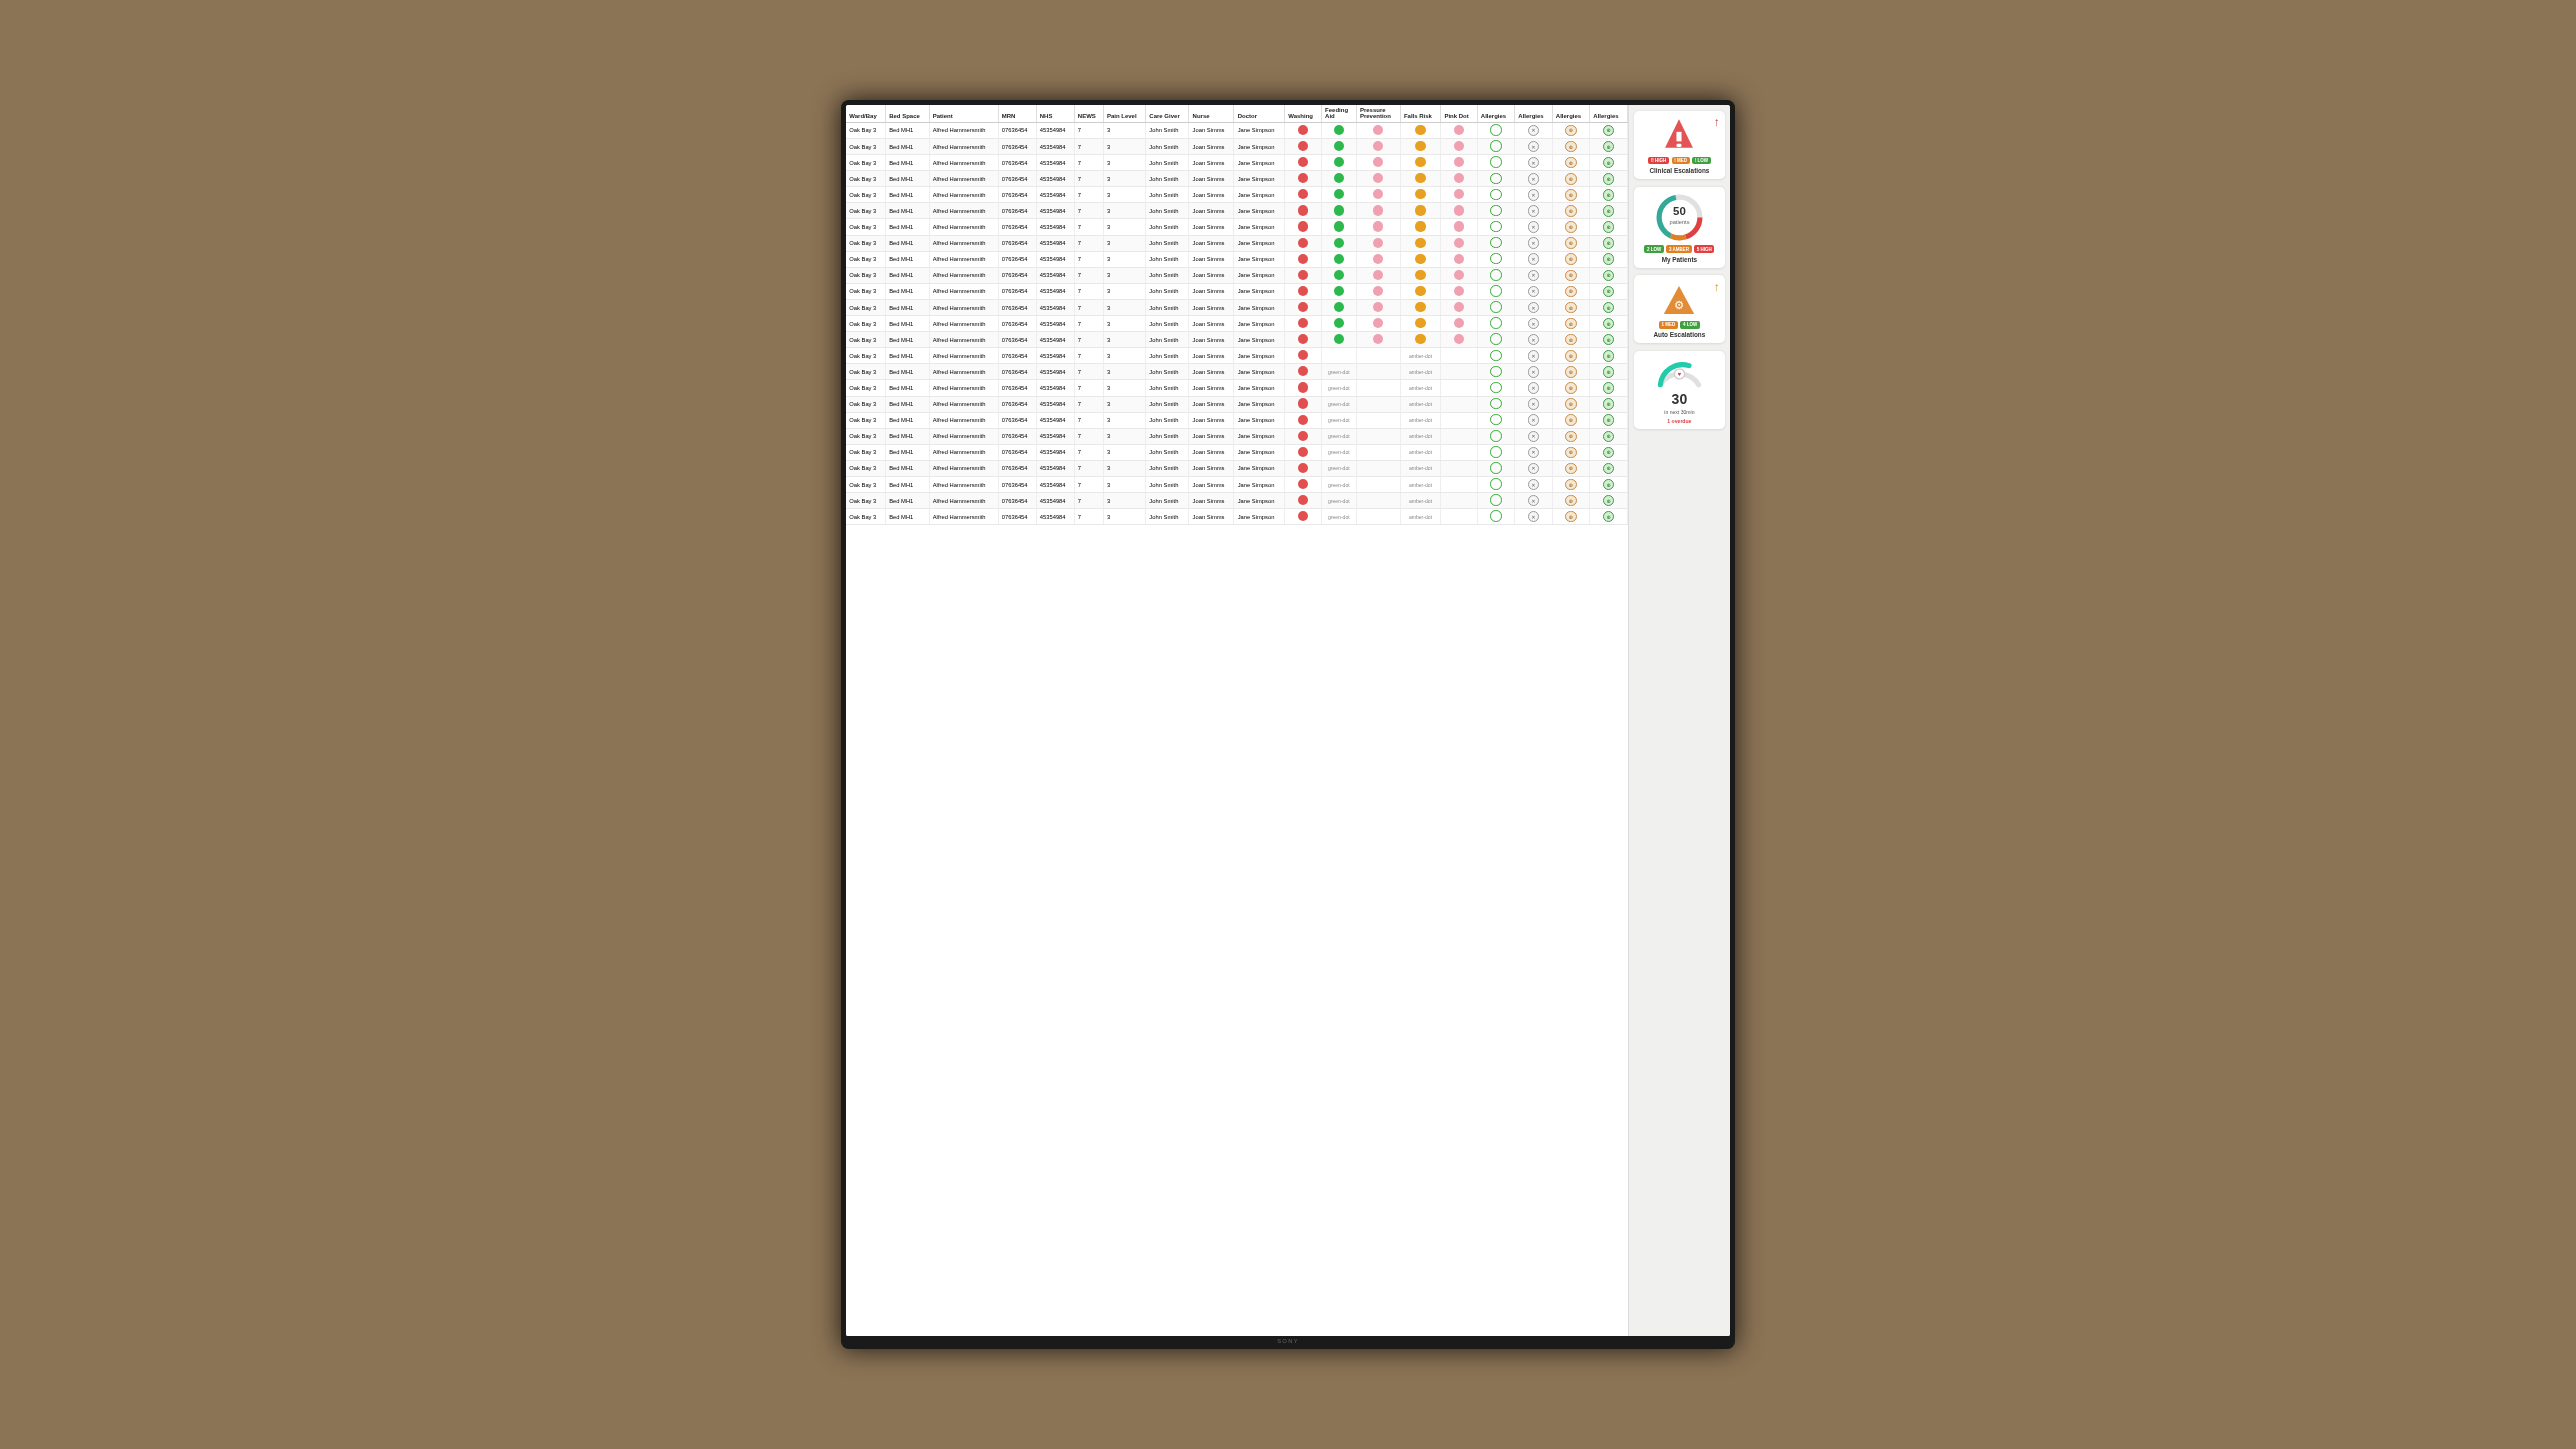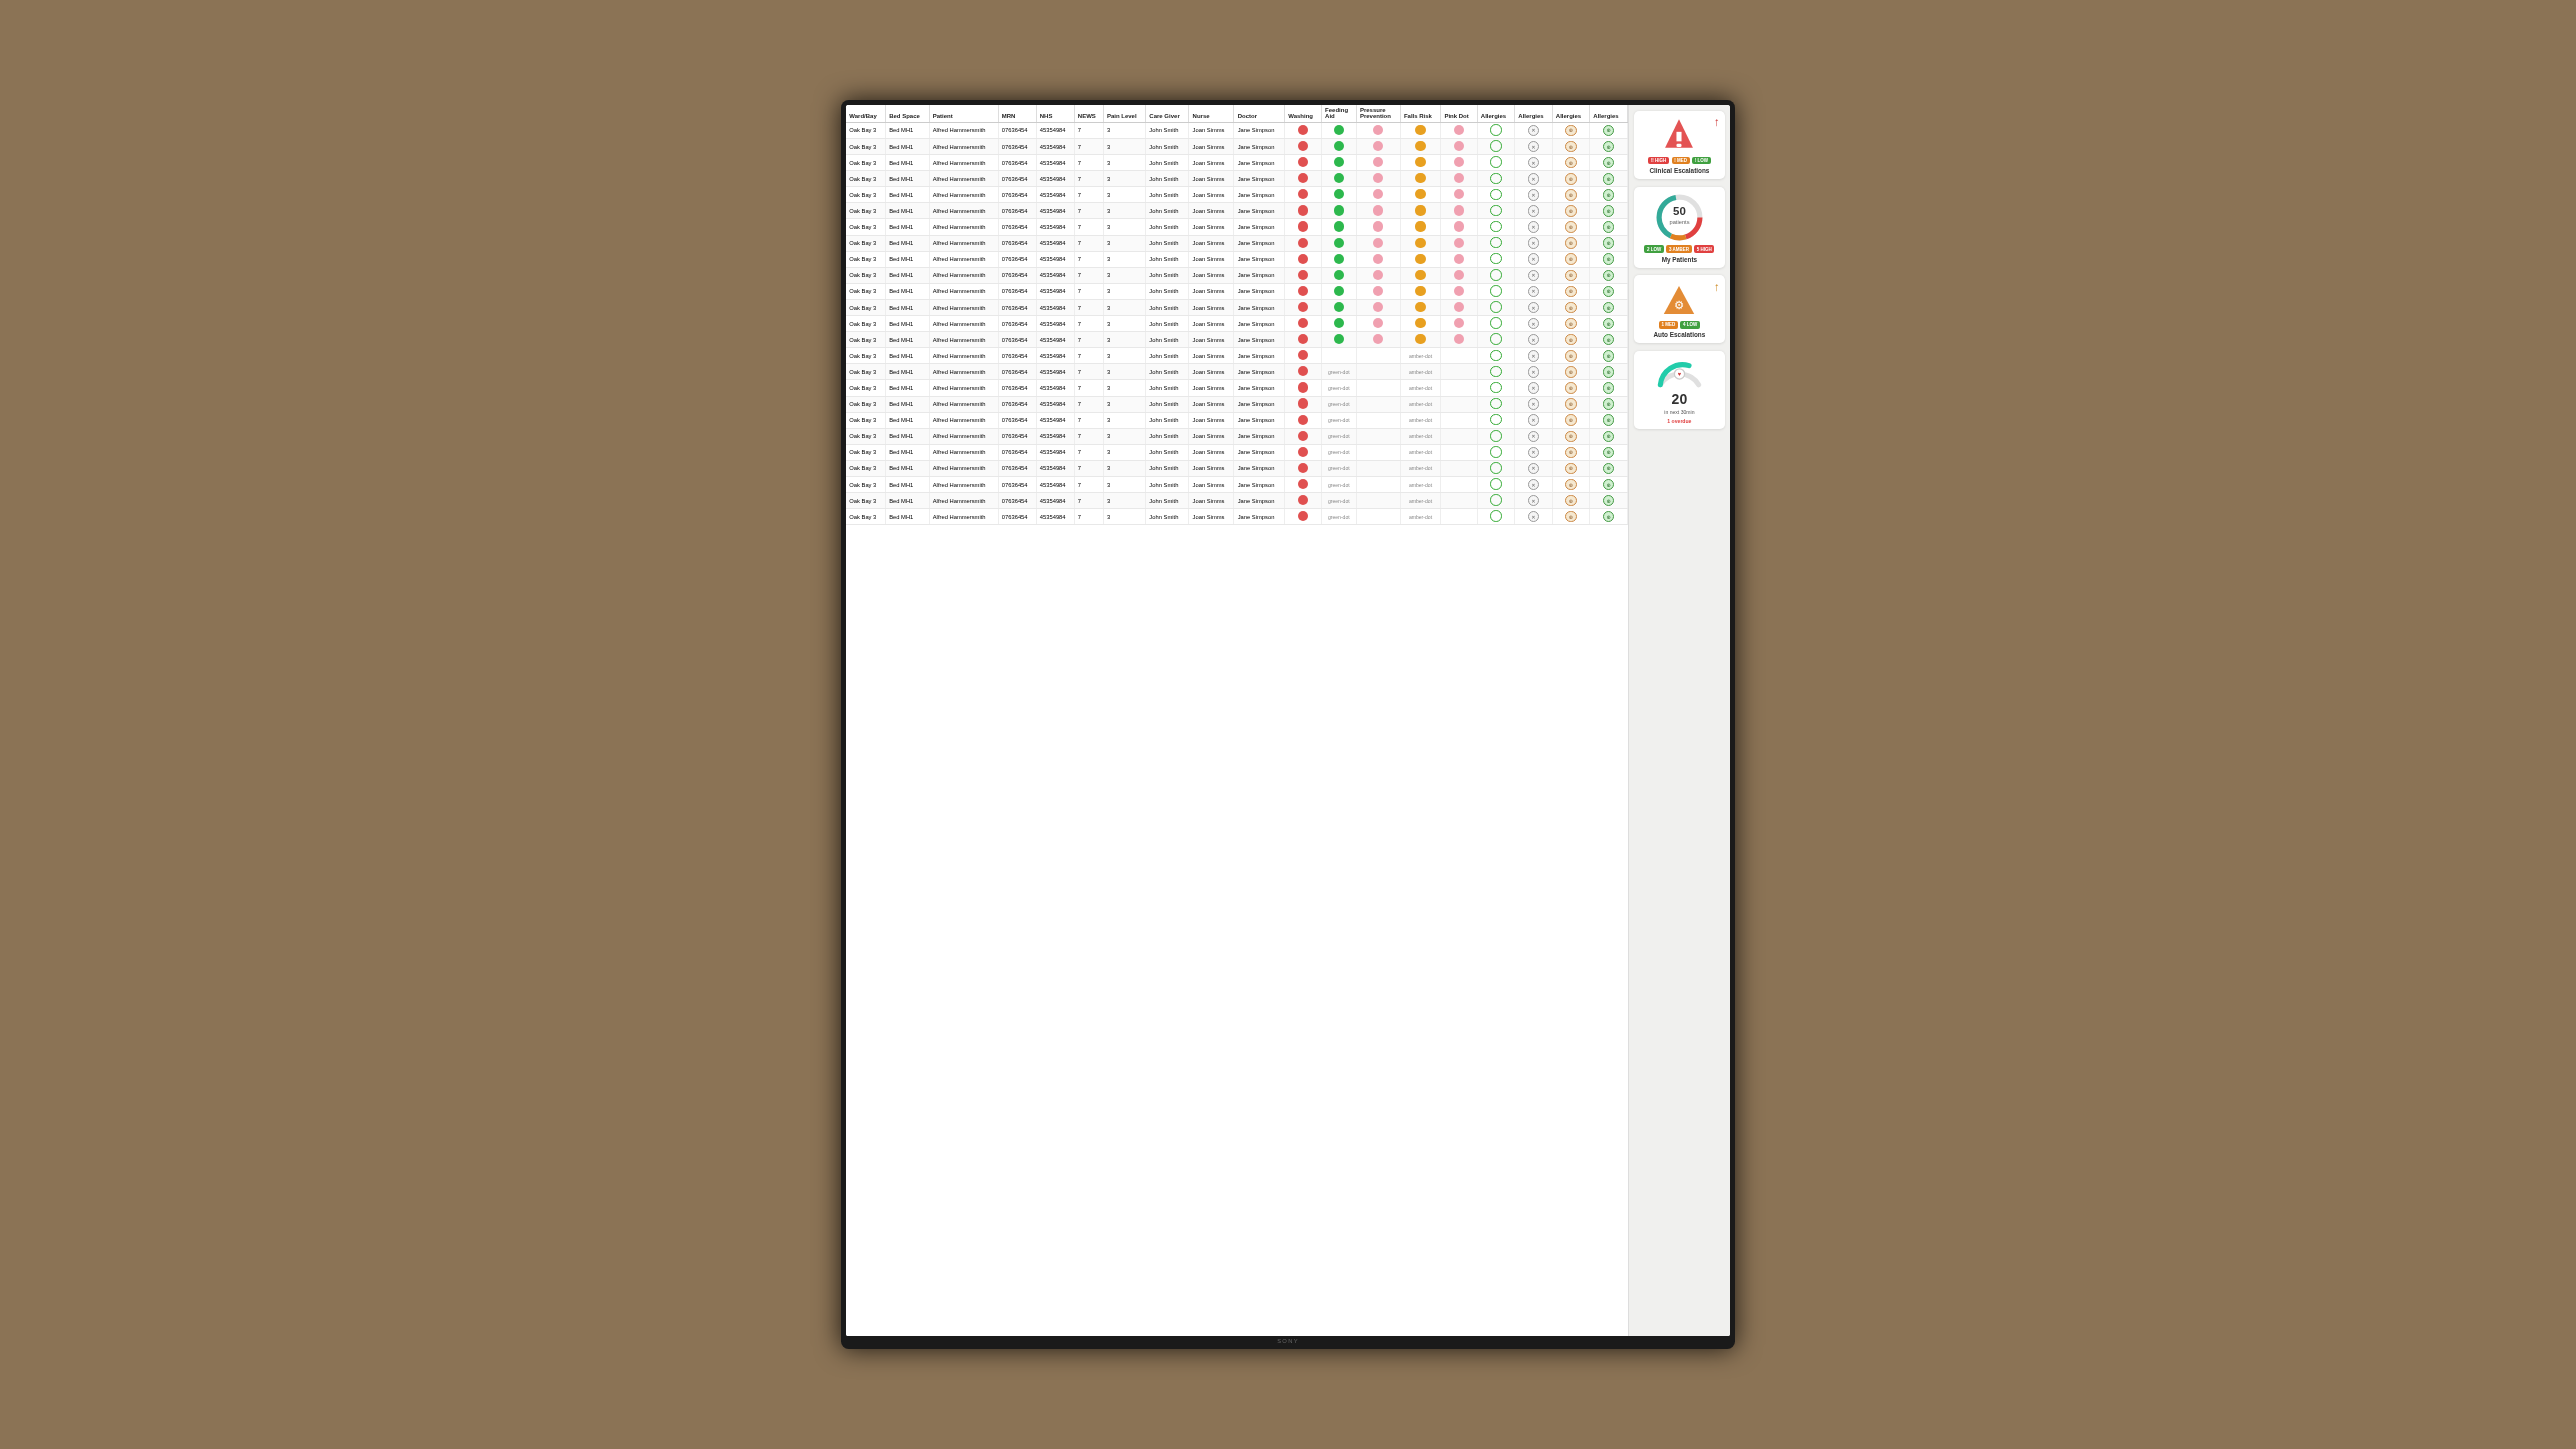--- a/index.html
+++ b/index.html
@@ -831,21 +831,21 @@
         <div class="widget-title">Auto Escalations</div>
       </div>
 
       <div class="tasks-widget widget">
         <svg width="51" height="32" viewBox="0 0 80 50">
           <path d="M10,45 A35,35 0 0,1 70,45" fill="none" stroke="#e0e0e0" stroke-width="8" stroke-linecap="round"></path>
           <path d="M10,45 A35,35 0 0,1 55,15" fill="none" stroke="#2ca" stroke-width="8" stroke-linecap="round"></path>
           <circle cx="40" cy="28" r="8" fill="white" stroke="#ccc" stroke-width="2"></circle>
           <text x="40" y="32" text-anchor="middle" font-size="9" fill="#c33">♥</text>
         </svg>
-        <div style="font-size:14px; font-weight:bold; color:#333;">20</div>
+        <div style="font-size:14px; font-weight:bold; color:#333;">30</div>
         <div style="font-size:5.1px; color:#555;">in next 30min</div>
         <div style="font-size:5.1px; color:#e04040; font-weight:bold;">1 overdue</div>
       </div>
 
     </div>
   </div>
   <div class="monitor-brand">SONY</div>
 </div>
 
 

